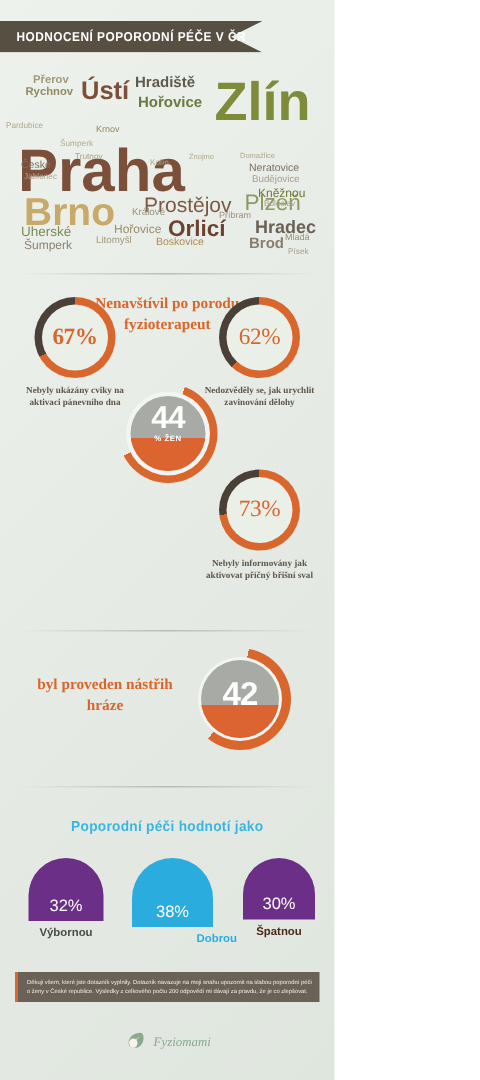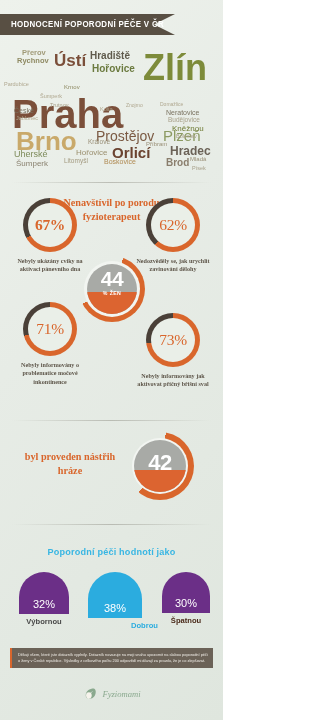--- a/index.html
+++ b/index.html
@@ -365,28 +365,20 @@
 
   <div class="stat" id="stat1" style="left:125px; top:198px;">
     <div class="ring" style="background: conic-gradient(rgb(217, 102, 44) 0deg, rgb(217, 102, 44) 223.2deg, rgb(74, 64, 56) 223.2deg, rgb(74, 64, 56) 360deg);">
       <div class="hole">
         <span class="pct">62%</span>
       </div>
     </div>
     <div class="stat-cap">Nedozvěděly se, jak urychlit zavinování dělohy</div>
   </div>
 
-  <div class="stat" id="stat2" style="left:2px; top:302px;">
-    <div class="ring" style="background: conic-gradient(rgb(217, 102, 44) 0deg, rgb(217, 102, 44) 255.6deg, rgb(74, 64, 56) 255.6deg, rgb(74, 64, 56) 360deg);">
-      <div class="hole">
-        <span class="pct">71%</span>
-      </div>
-    </div>
-    <div class="stat-cap">Nebyly informovány o problematice močové inkontinence</div>
-  </div>
 
   <div class="stat" id="stat3" style="left:125px; top:313px;">
     <div class="ring" style="background: conic-gradient(rgb(217, 102, 44) 0deg, rgb(217, 102, 44) 262.8deg, rgb(74, 64, 56) 262.8deg, rgb(74, 64, 56) 360deg);">
       <div class="hole">
         <span class="pct">73%</span>
       </div>
     </div>
     <div class="stat-cap">Nebyly informovány jak aktivovat příčný břišní sval</div>
   </div>
 

